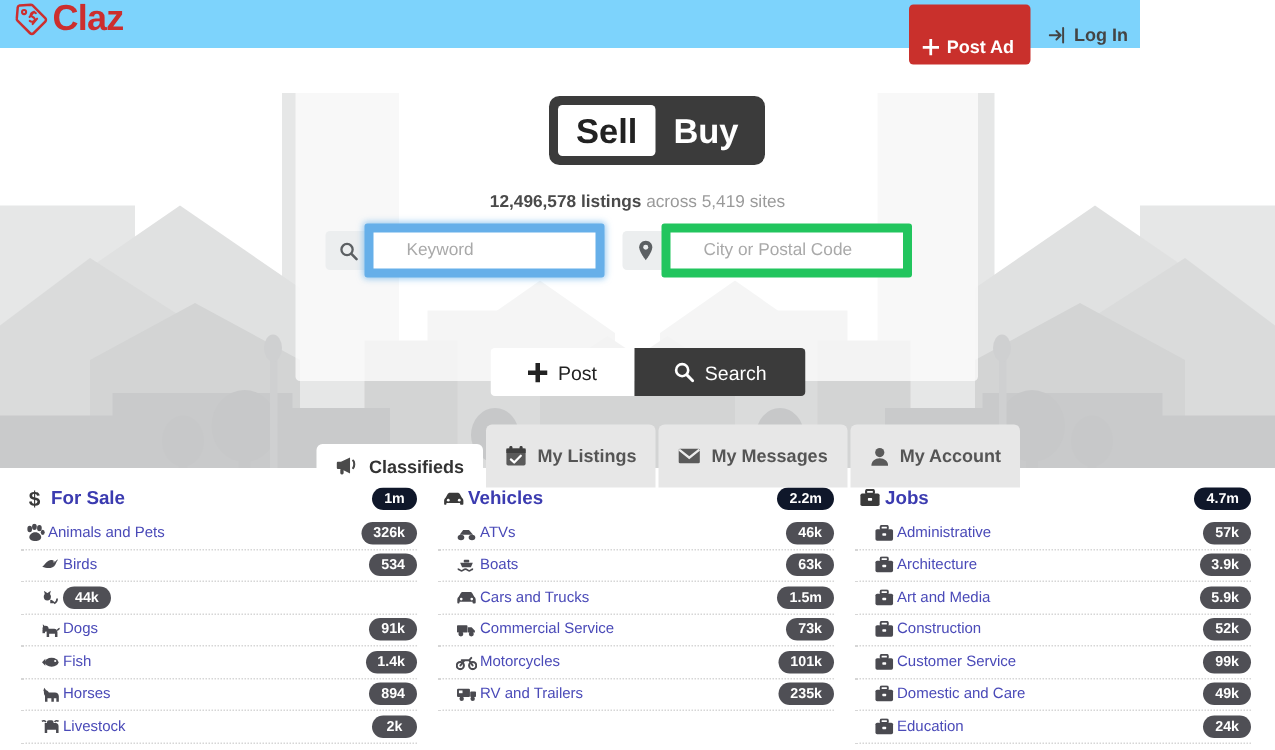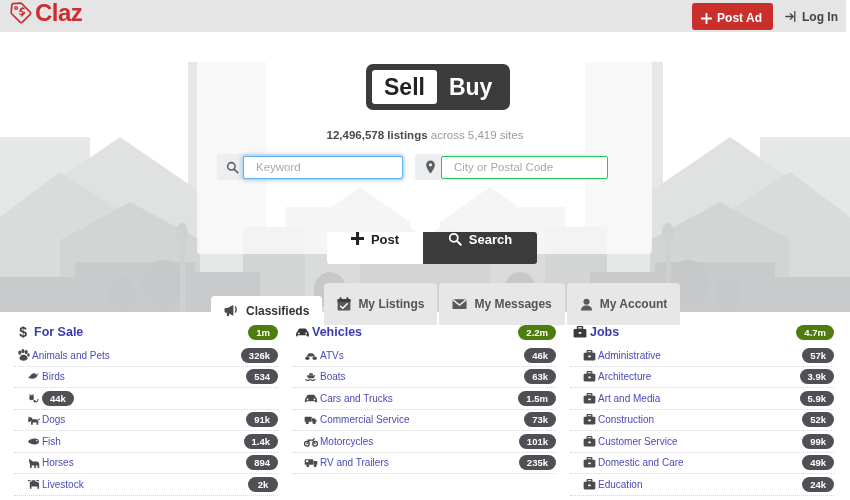--- a/index.html
+++ b/index.html
@@ -6,42 +6,42 @@
   html, body {
     width: 850px; height: 500px;
     font-family: "Liberation Sans", sans-serif;
     background: #ffffff;
     overflow: hidden;
   }
   #app { position: relative; width: 850px; height: 500px; }
 
   
   .header {
-    position: absolute; top: 0; left: 0; width: 846px; height: 32px;
-    background: #e5e5e5; z-index: 30;
+    position: absolute; top: 0; left: 0; width: 760px; height: 32px;
+    background: #7dd3fc; z-index: 30;
   }
   .logo {
     position: absolute; left: 10px; top: 1px;
     display: flex; align-items: center; gap: 3px;
     color: #cc2e2e;
   }
   .logo-icon { width: 22px; height: 22px; display: block; }
   .logo-text {
     font-size: 24px; font-weight: bold; color: #cc2e2e;
     letter-spacing: -0.5px; line-height: 24px;
   }
   .header-right {
     position: absolute; right: 8px; top: 3px;
     display: flex; align-items: center; gap: 12px;
   }
   .post-ad-btn {
     display: flex; align-items: center; gap: 5px;
     background: #c9302c; color: #fff;
     border: none; border-radius: 3px;
-    padding: 8px 11px 5px 9px;
+    padding: 21px 11px 5px 9px;
     font-size: 12px; font-weight: bold;
     font-family: "Liberation Sans", sans-serif;
     cursor: pointer; line-height: 14px;
   }
   .login-link {
     display: flex; align-items: center; gap: 4px;
     color: #444; font-size: 12px; font-weight: bold;
     text-decoration: none; cursor: pointer;
   }
 
@@ -85,40 +85,40 @@
   .field {
     display: flex; align-items: center;
     background: #eceeef; border-radius: 3px;
     height: 26px; padding: 0 0 0 4px;
   }
   .field-icon {
     width: 22px; display: flex; align-items: center; justify-content: center;
     color: #6b6f72;
   }
   .field input {
-    border: 1px solid #22c55e; border-radius: 2px;
-    height: 23px; font-size: 11.5px; color: #555;
-    padding: 0 12px; background: #fff; outline: none;
+    border: 6px solid #22c55e; border-radius: 2px;
+    height: 36px; font-size: 11.5px; color: #555;
+    padding: 0 22px; background: #fff; outline: none;
     font-family: "Liberation Sans", sans-serif;
   }
   .field input::placeholder { color: #a9a9a9; }
   .field.focused input {
     border-color: #66afe9;
     box-shadow: 0 0 4px 1px rgba(102,175,233,0.65);
   }
   #keyword-input { width: 160px; }
   #location-input { width: 167px; }
 
   .action-row {
     position: absolute; left: 327px; top: 200px;
     display: flex; border-radius: 3px; overflow: hidden;
   }
   .act-btn {
-    display: flex; justify-content: center; gap: 7px;
-    height: 32px; font-size: 13px; font-weight: bold;
+    display: flex; align-items: center; justify-content: center; gap: 7px;
+    height: 32px; font-size: 13px; font-weight: normal;
     cursor: pointer; border: none;
     font-family: "Liberation Sans", sans-serif;
   }
   .act-post { background: #ffffff; color: #222; width: 96px; }
   .act-search { background: #3b3b3b; color: #ffffff; width: 114px; }
 
   
   .tabs {
     position: absolute; left: 211px; top: 283px;
     display: flex; align-items: flex-end; gap: 2px; z-index: 20;
@@ -164,21 +164,21 @@
   .row .r-label {
     font-size: 10px; color: #4a4ab8; cursor: pointer; flex: 1;
     white-space: nowrap;
   }
   .badge {
     background: #4f4f55; color: #ffffff;
     font-size: 9.5px; font-weight: bold;
     border-radius: 9px; padding: 2px 8px;
     min-width: 30px; text-align: center; line-height: 11px;
   }
-  .col-head .badge { background: #4d7c0f; }
+  .col-head .badge { background: #0f172a; }
 
   .watermark {
     position: absolute; right: 8px; bottom: -2px;
     font-size: 14px; color: #c9c9c9;
     font-family: "Liberation Sans", sans-serif;
     white-space: nowrap; z-index: 5; pointer-events: none;
   }
 </style>
 </head>
 <body>

